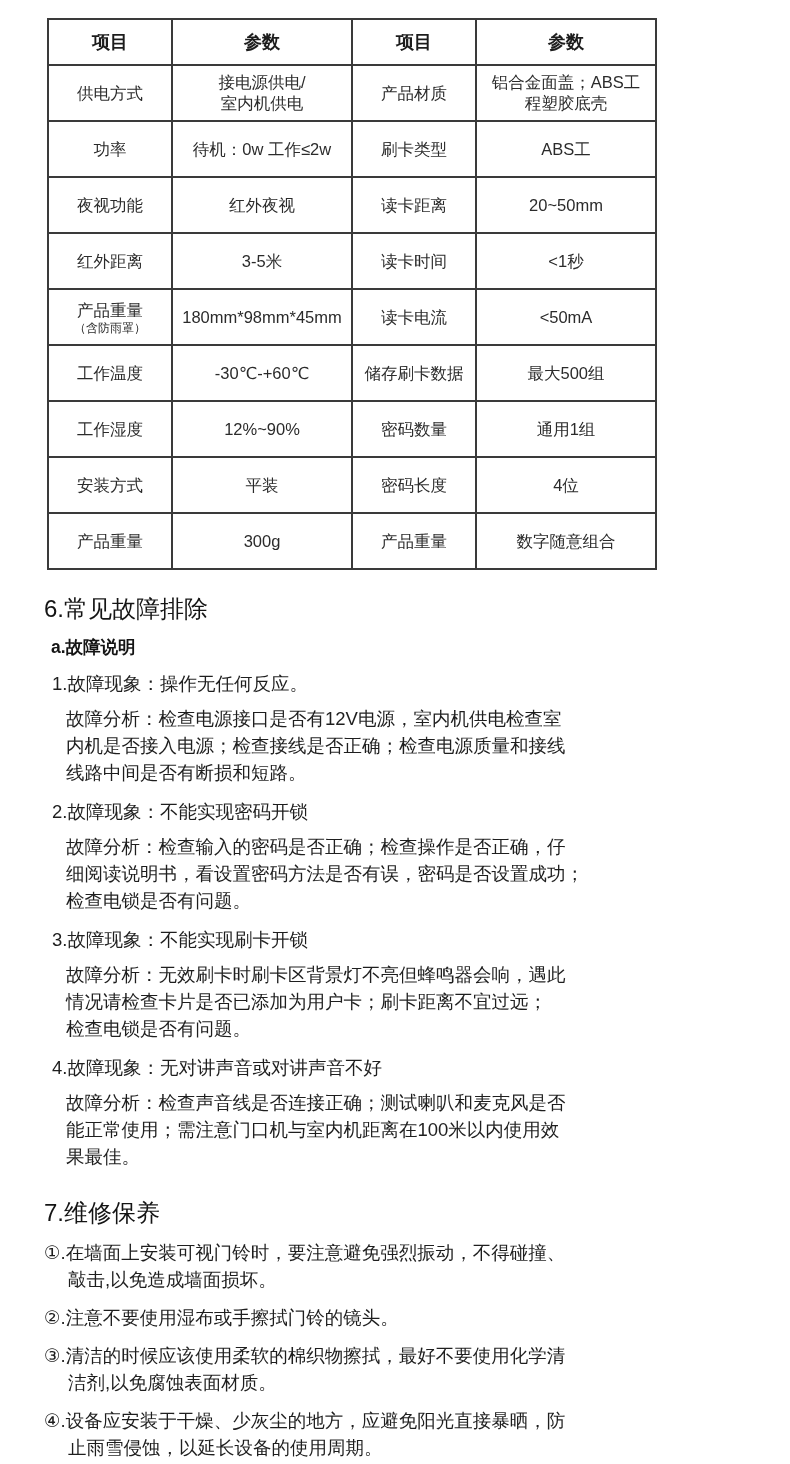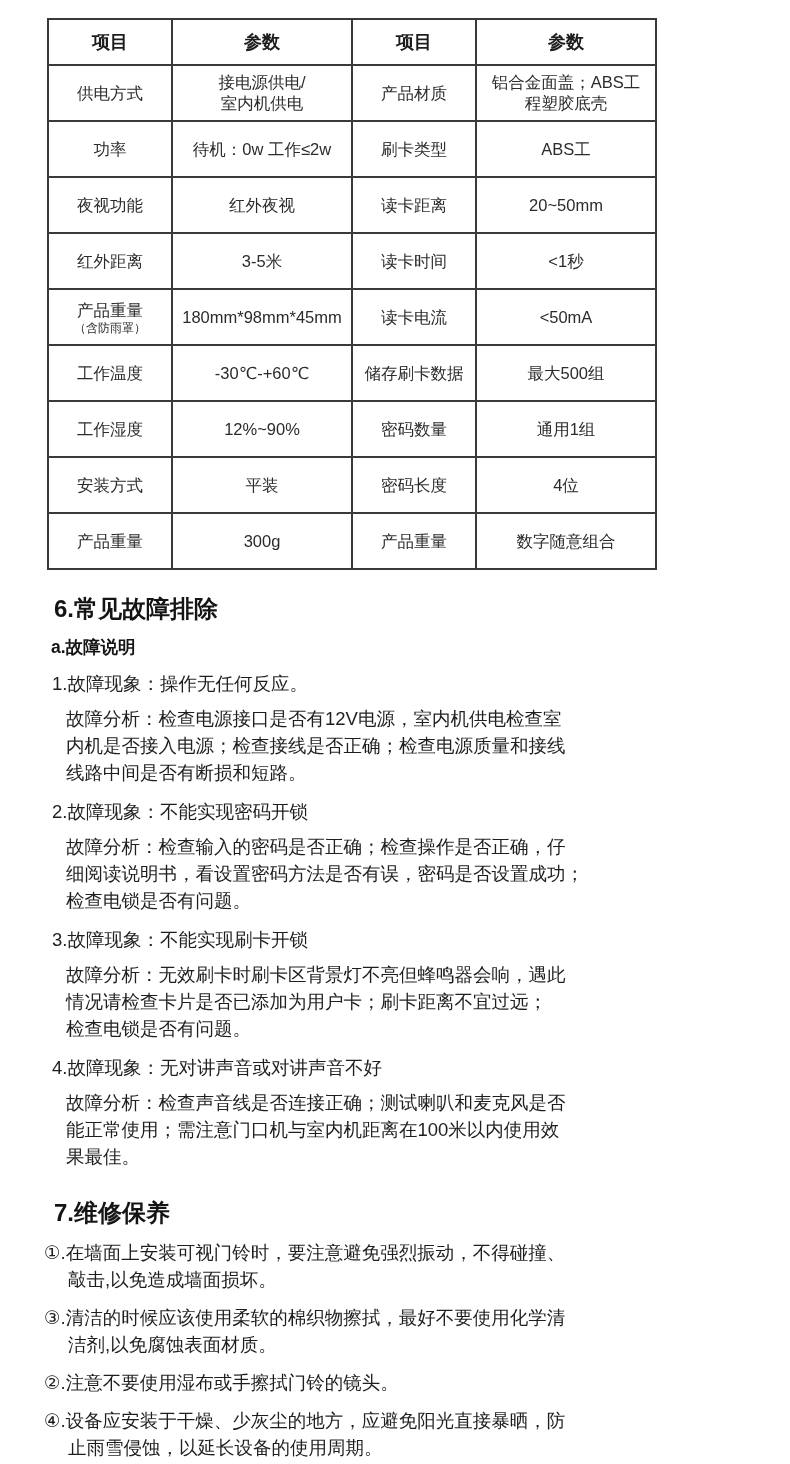--- a/index.html
+++ b/index.html
@@ -13,21 +13,21 @@
   
   table.spec { border-collapse:collapse; table-layout:fixed; width:608px; margin-left:3px; }
   .spec th, .spec td { border:2px solid #3a3a3a; vertical-align:middle; }
   .spec th { height:40px; font-size:18px; font-weight:bold; text-align:center; color:#1c1c1c; padding:2px 20px; }
   .spec td { height:50px; font-size:16.5px; text-align:center; color:#2b2b2b; padding:2px 8px; line-height:21px; }
   .pre  { white-space:pre-line; }
   .left { text-align:left; }
   .sub  { display:block; font-size:12px; line-height:14px; color:#2b2b2b; }
 
   
-  h2 { font-size:24px; line-height:30px; font-weight:bold; color:#141414; margin:24px 0 0 10px; }
+  h2 { font-size:24px; line-height:30px; font-weight:normal; color:#141414; margin:24px 0 0 0; }
   h2.mt-lg { margin-top:28px; }
   h3 { font-size:17.5px; line-height:22px; font-weight:bold; color:#141414; margin:12px 0 0 7px; }
   .fault { margin-top:12px; }
   .phen { margin:8px; font-size:18.5px; line-height:27px; color:#1e1e1e; }
   .analysis { margin:4px 0 0 22px; font-size:18.5px; line-height:27px; color:#1e1e1e; white-space:pre-line; }
   .m-item { margin:11px 0 0 0; font-size:18.5px; line-height:27px; color:#1e1e1e;
             white-space:pre-line; padding-left:24px; text-indent:-24px; }
 </style>
 </head>
 <body>
@@ -139,21 +139,21 @@
       <p class="analysis">故障分析：检查声音线是否连接正确；测试喇叭和麦克风是否
 能正常使用；需注意门口机与室内机距离在100米以内使用效
 果最佳。</p>
     </div>
   </section>
 
   <section>
     <h2 class="mt-lg">7.维修保养</h2>
     <p class="m-item">①.在墙面上安装可视门铃时，要注意避免强烈振动，不得碰撞、
 敲击,以免造成墙面损坏。</p>
+    <p class="m-item">②.注意不要使用湿布或手擦拭门铃的镜头。</p>
     <p class="m-item">③.清洁的时候应该使用柔软的棉织物擦拭，最好不要使用化学清
 洁剂,以免腐蚀表面材质。</p>
-    <p class="m-item">②.注意不要使用湿布或手擦拭门铃的镜头。</p>
     <p class="m-item">④.设备应安装于干燥、少灰尘的地方，应避免阳光直接暴晒，防
 止雨雪侵蚀，以延长设备的使用周期。</p>
 
   </section>
 
 </div>
 
 </body></html>

